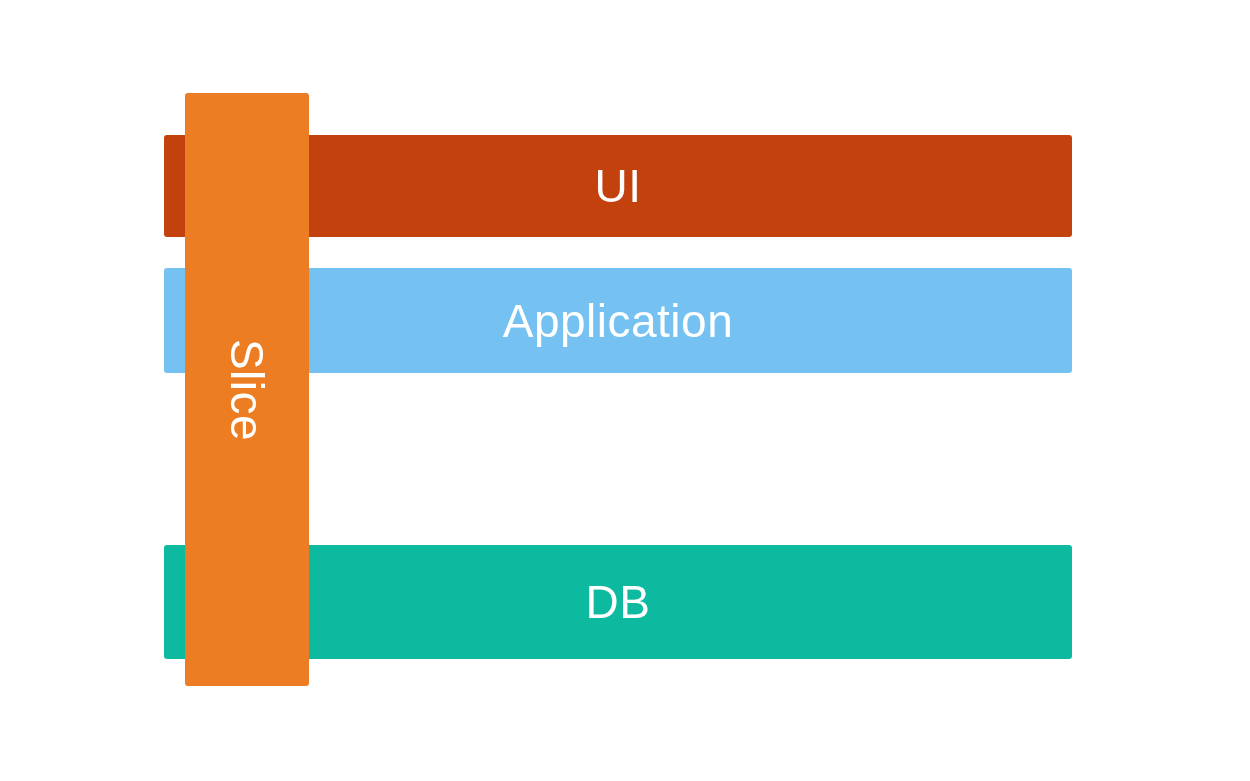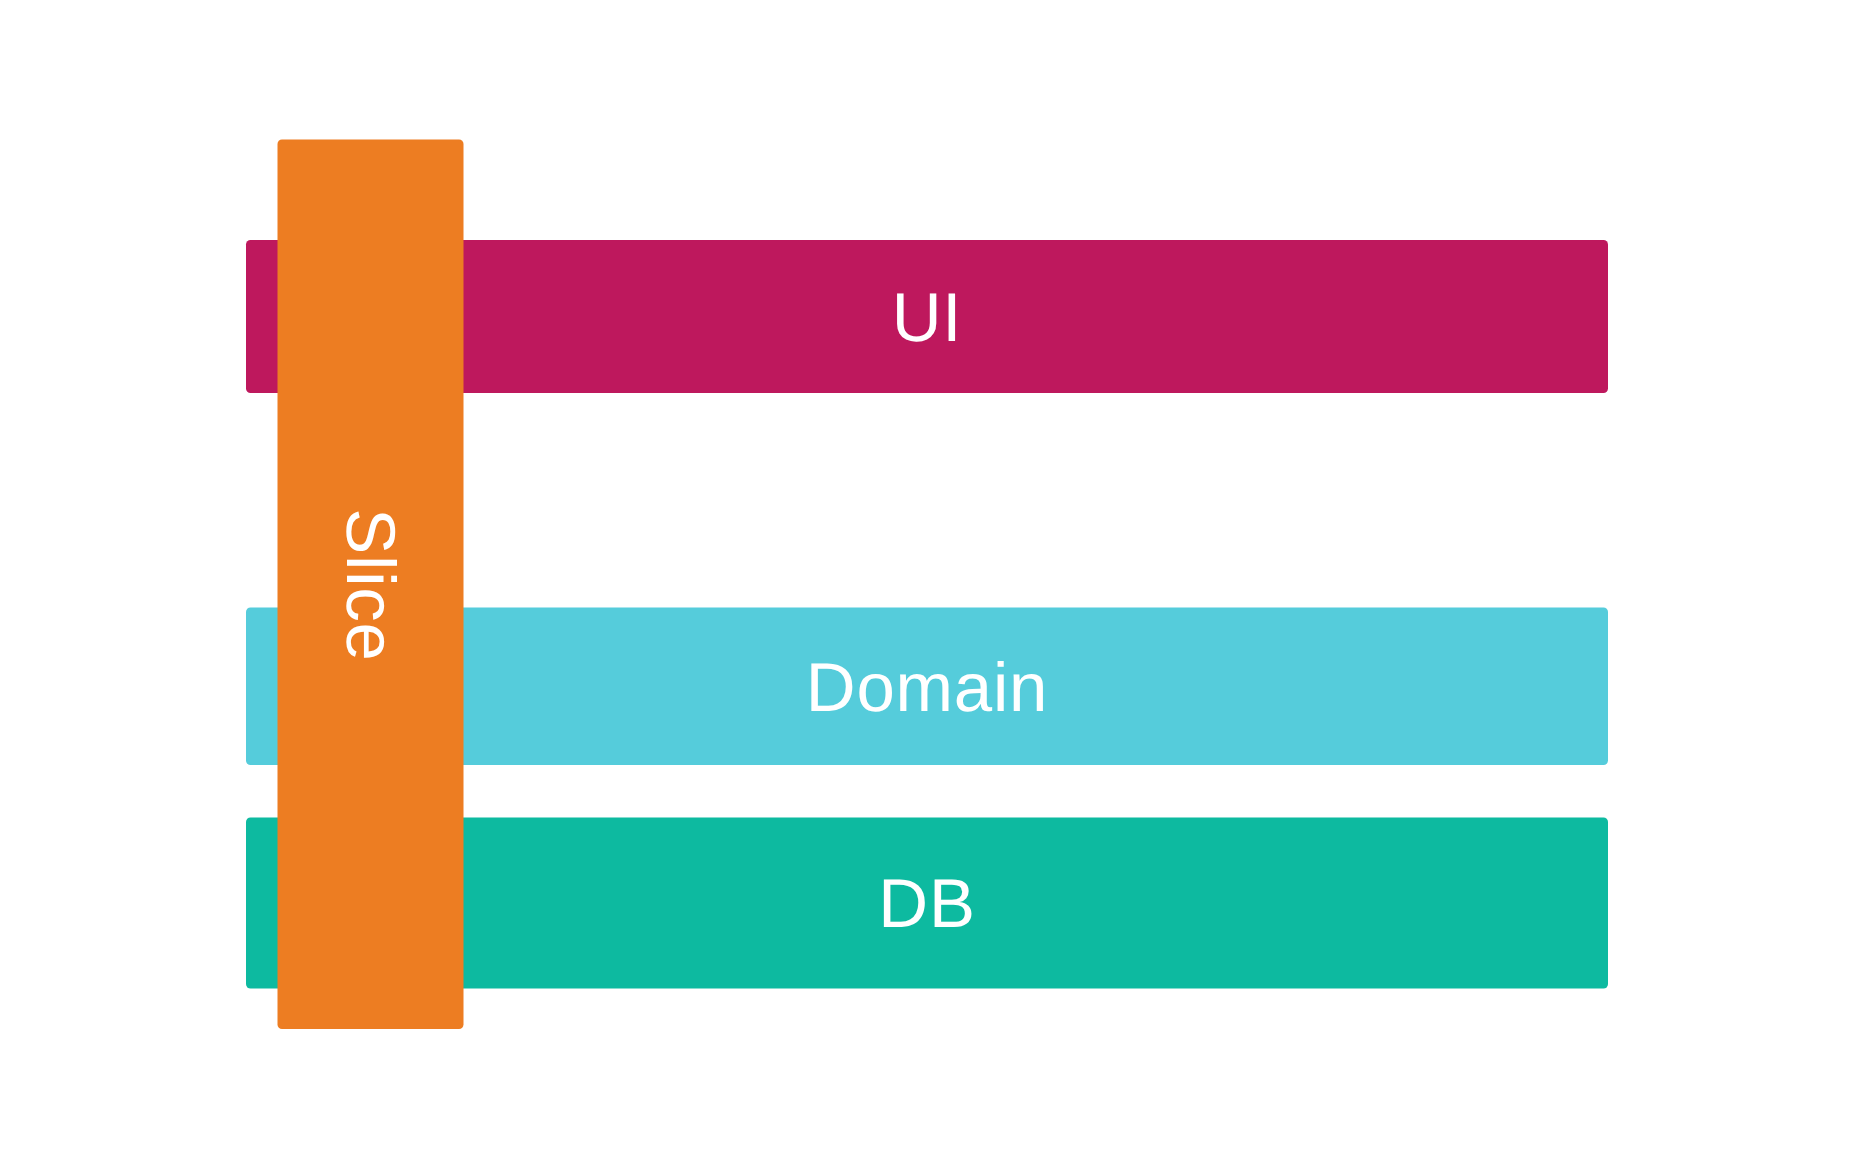--- a/index.html
+++ b/index.html
@@ -75,28 +75,28 @@
     transform: rotate(90deg);
     transform-origin: center center;
     font-family: "Liberation Sans", sans-serif;
   }
 </style>
 </head>
 <body style="background: rgb(255, 255, 255);">
 
 <div id="canvas" style="background: rgb(255, 255, 255);">
 
-  <div class="layer-bar" id="layer-ui" style="background-color: #be185d; margin-top: 25px;">
+  <div class="layer-bar" id="layer-ui" style="background-color: #c2410c;">
     <span class="layer-label">UI</span>
   </div>
 
+  <div class="layer-bar" id="layer-application" style="background-color: rgb(116, 193, 242);">
+    <span class="layer-label">Application</span>
+  </div>
 
-  <div class="layer-bar" id="layer-domain" style="background-color: rgb(85, 204, 219);">
-    <span class="layer-label">Domain</span>
-  </div>
 
   <div class="layer-bar" id="layer-db" style="background-color: rgb(13, 186, 160);">
     <span class="layer-label">DB</span>
   </div>
 
   <div id="slice-bar" style="background-color: rgb(237, 125, 34);">
     <span class="slice-label">Slice</span>
   </div>
 
 </div>

